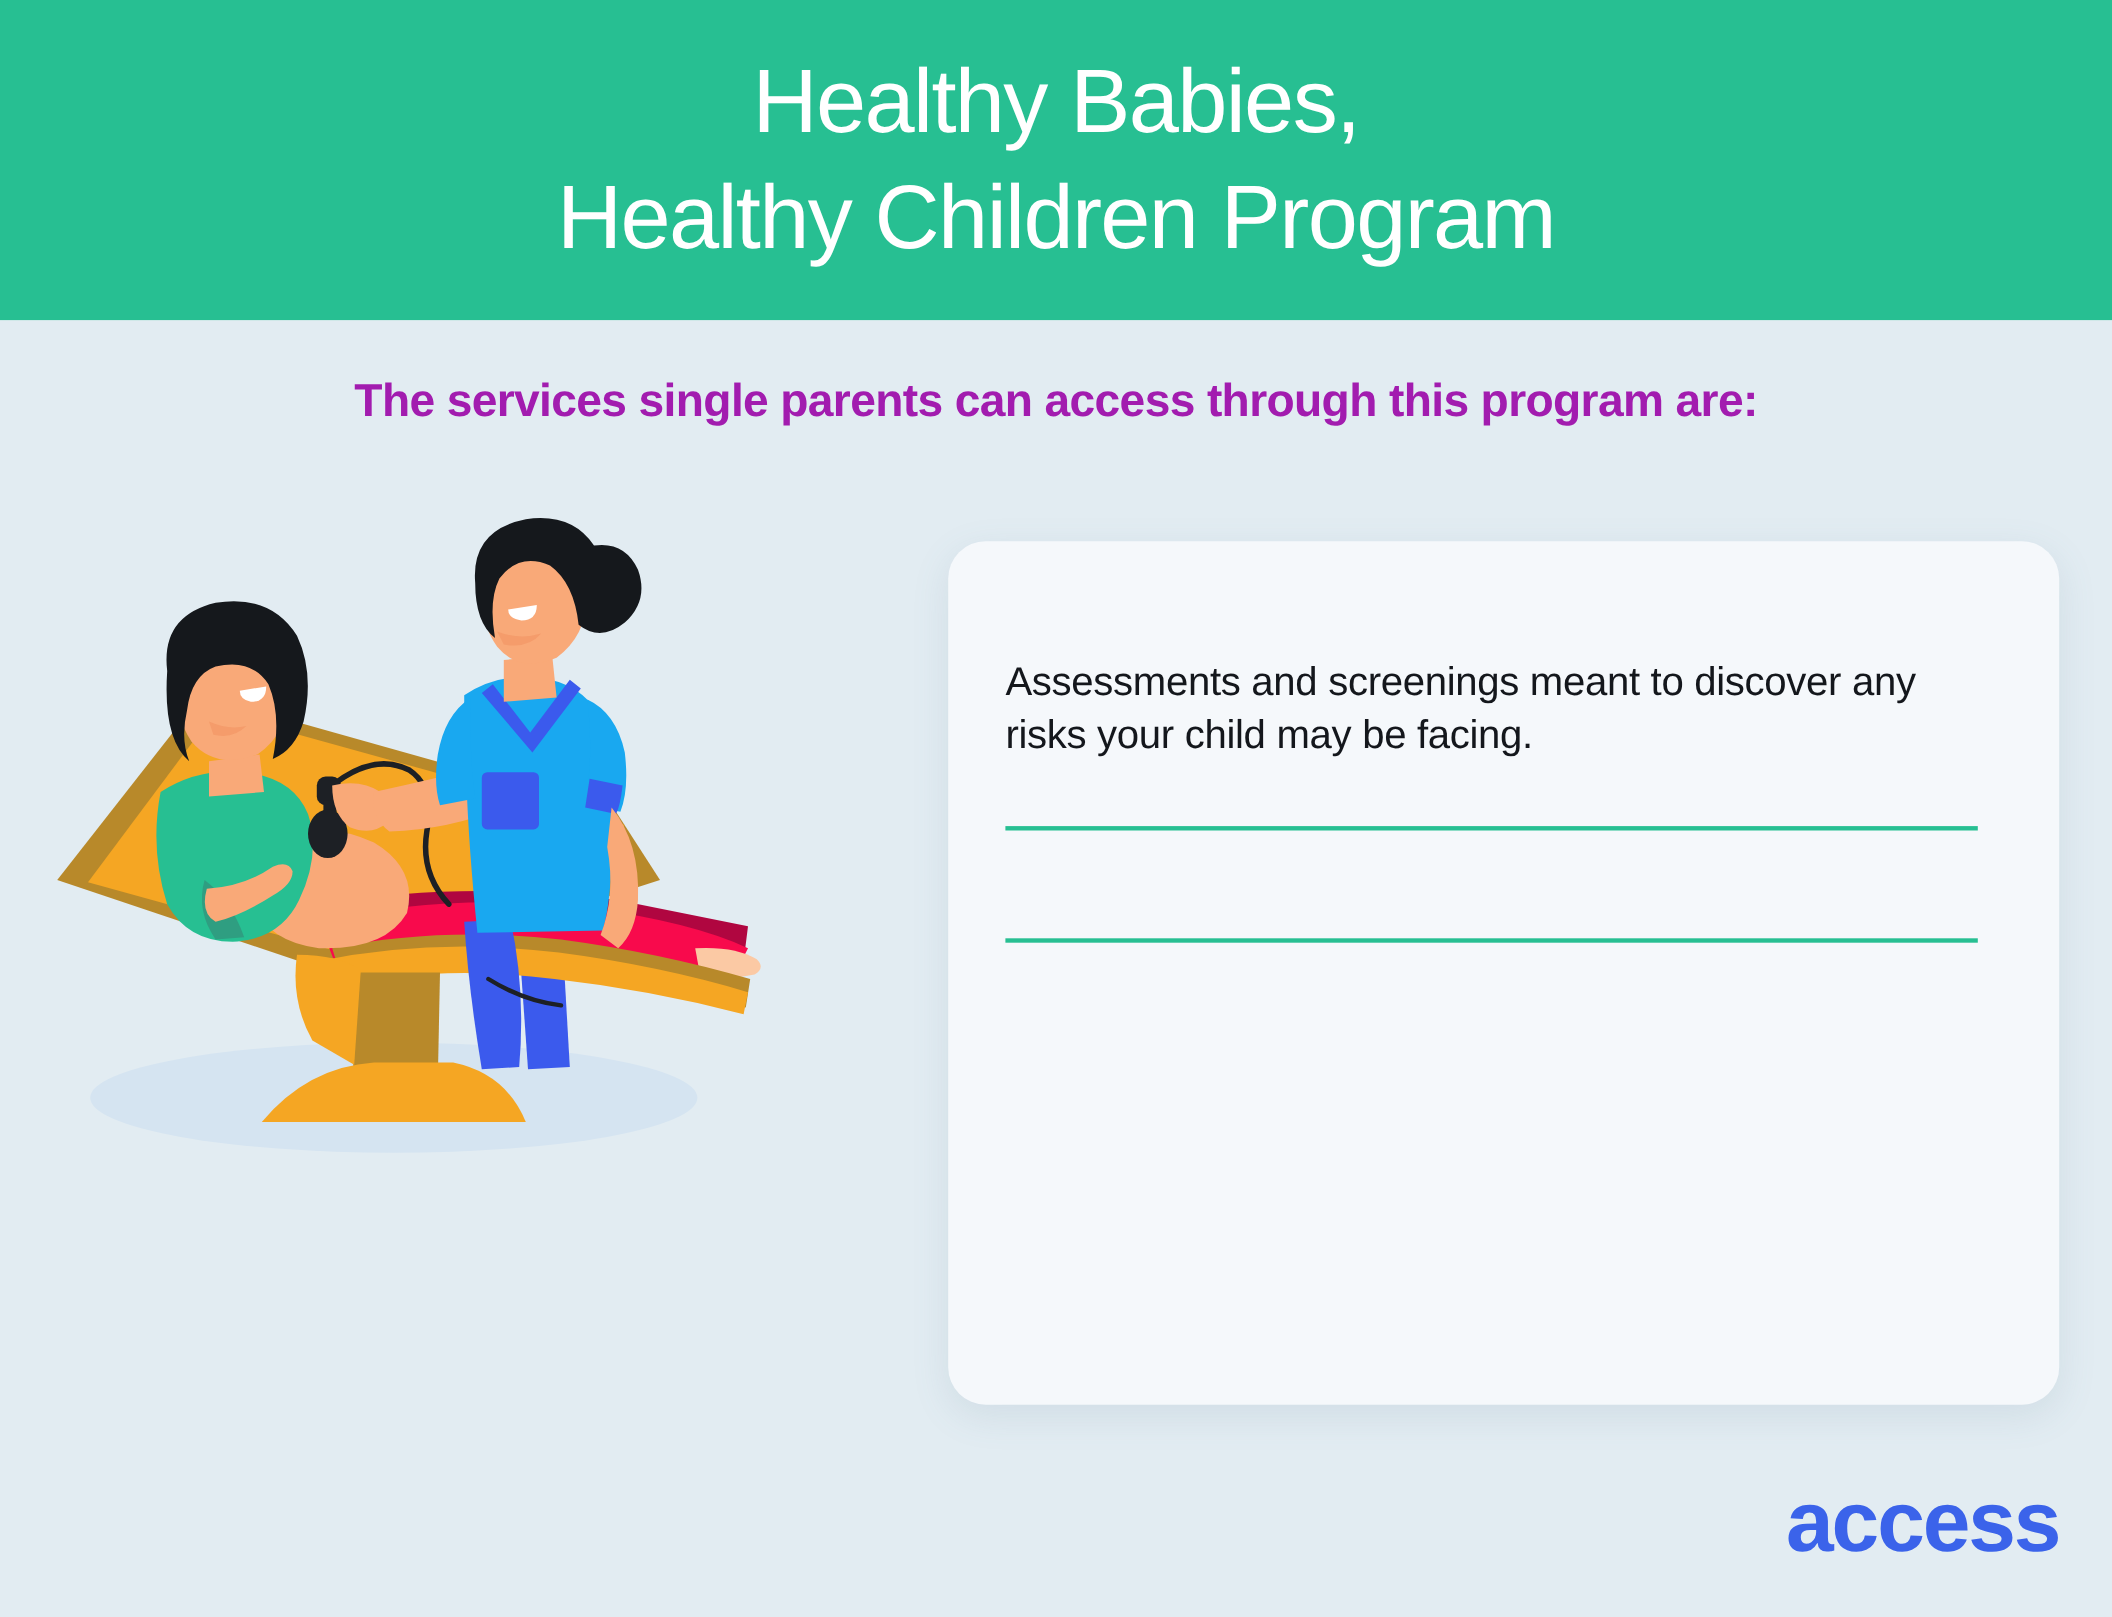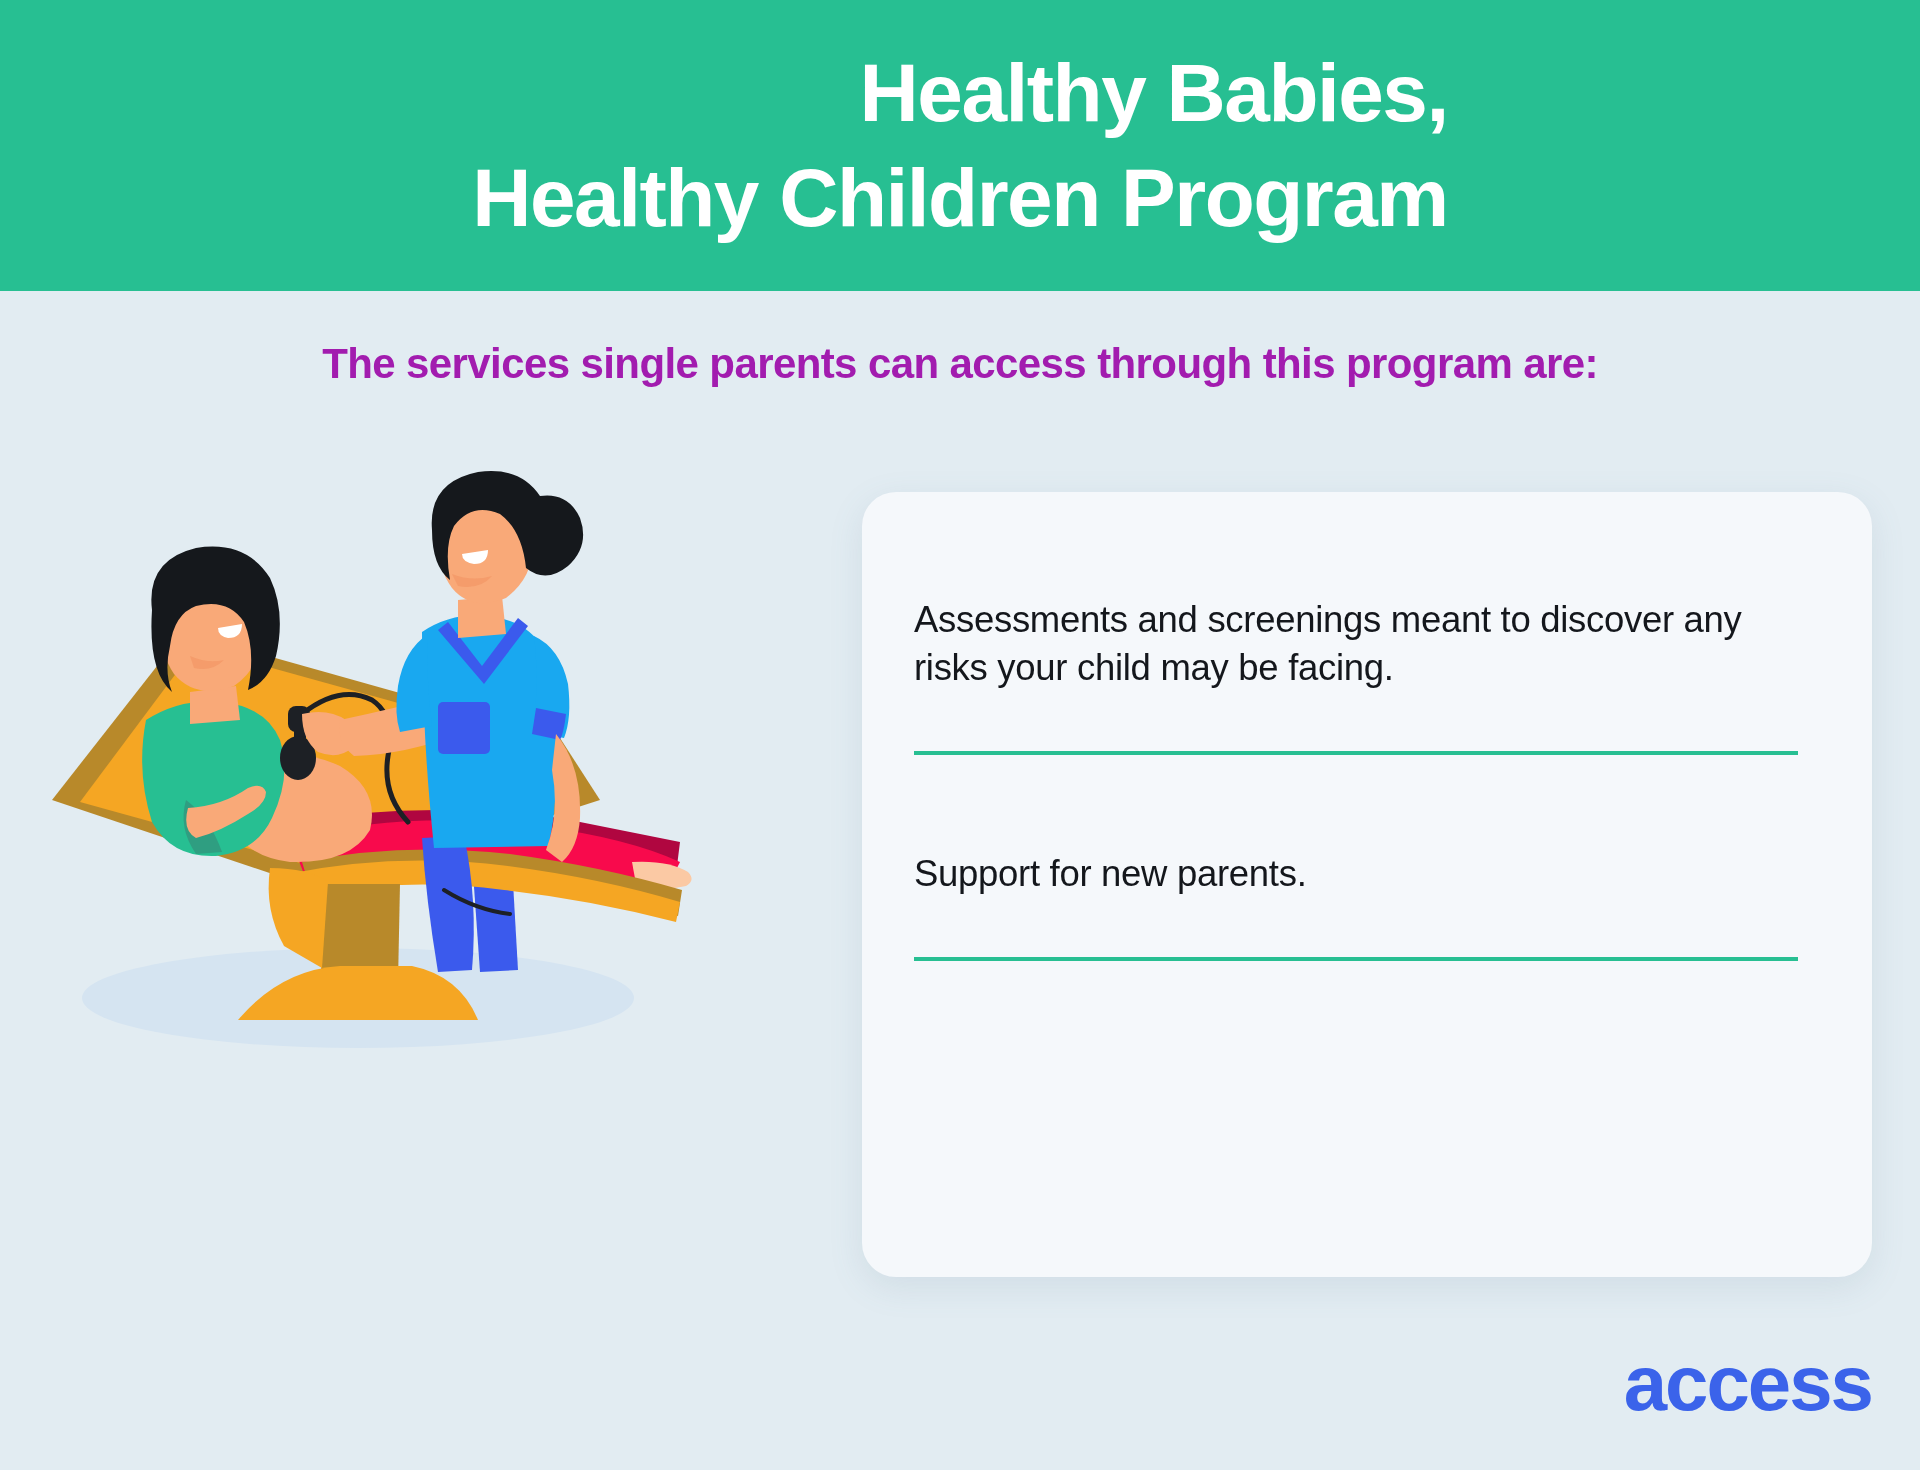--- a/index.html
+++ b/index.html
@@ -24,23 +24,23 @@
     height: 291px;
     background: #27bf92;
     display: flex;
     align-items: center;
     justify-content: center;
     box-sizing: border-box;
   }
   .header-title {
     color: #ffffff;
     font-size: 82px;
-    font-weight: bold;
+    font-weight: normal;
     line-height: 1.28;
-    text-align: right;
+    text-align: center;
     letter-spacing: -1.5px;
     margin: 17px;
     padding: 0 60px;
     white-space: pre-line;
   }
 
   
   .subtitle {
     position: absolute;
     left: 0;
@@ -204,18 +204,17 @@
     <path d="M422 84 L448 80 Q448 94 434 94 Q422 92 422 84 Z" fill="#ffffff"></path>
 
     <path d="M412 104 Q432 112 452 106 Q440 120 418 116 Z" fill="#f08b5c" opacity="0.45"></path>
   </svg>
 </div>
 
 <div class="card">
   <div class="card-inner">
     <p class="service-item item-0">Assessments and screenings meant to discover any risks your child may be facing.</p>
     <hr class="divider">
-    <p class="service-item item-1">Support for new parents.</p>
     <hr class="divider">
   </div>
 </div>
 
 <div class="logo">access</div>
 
 </body></html>

